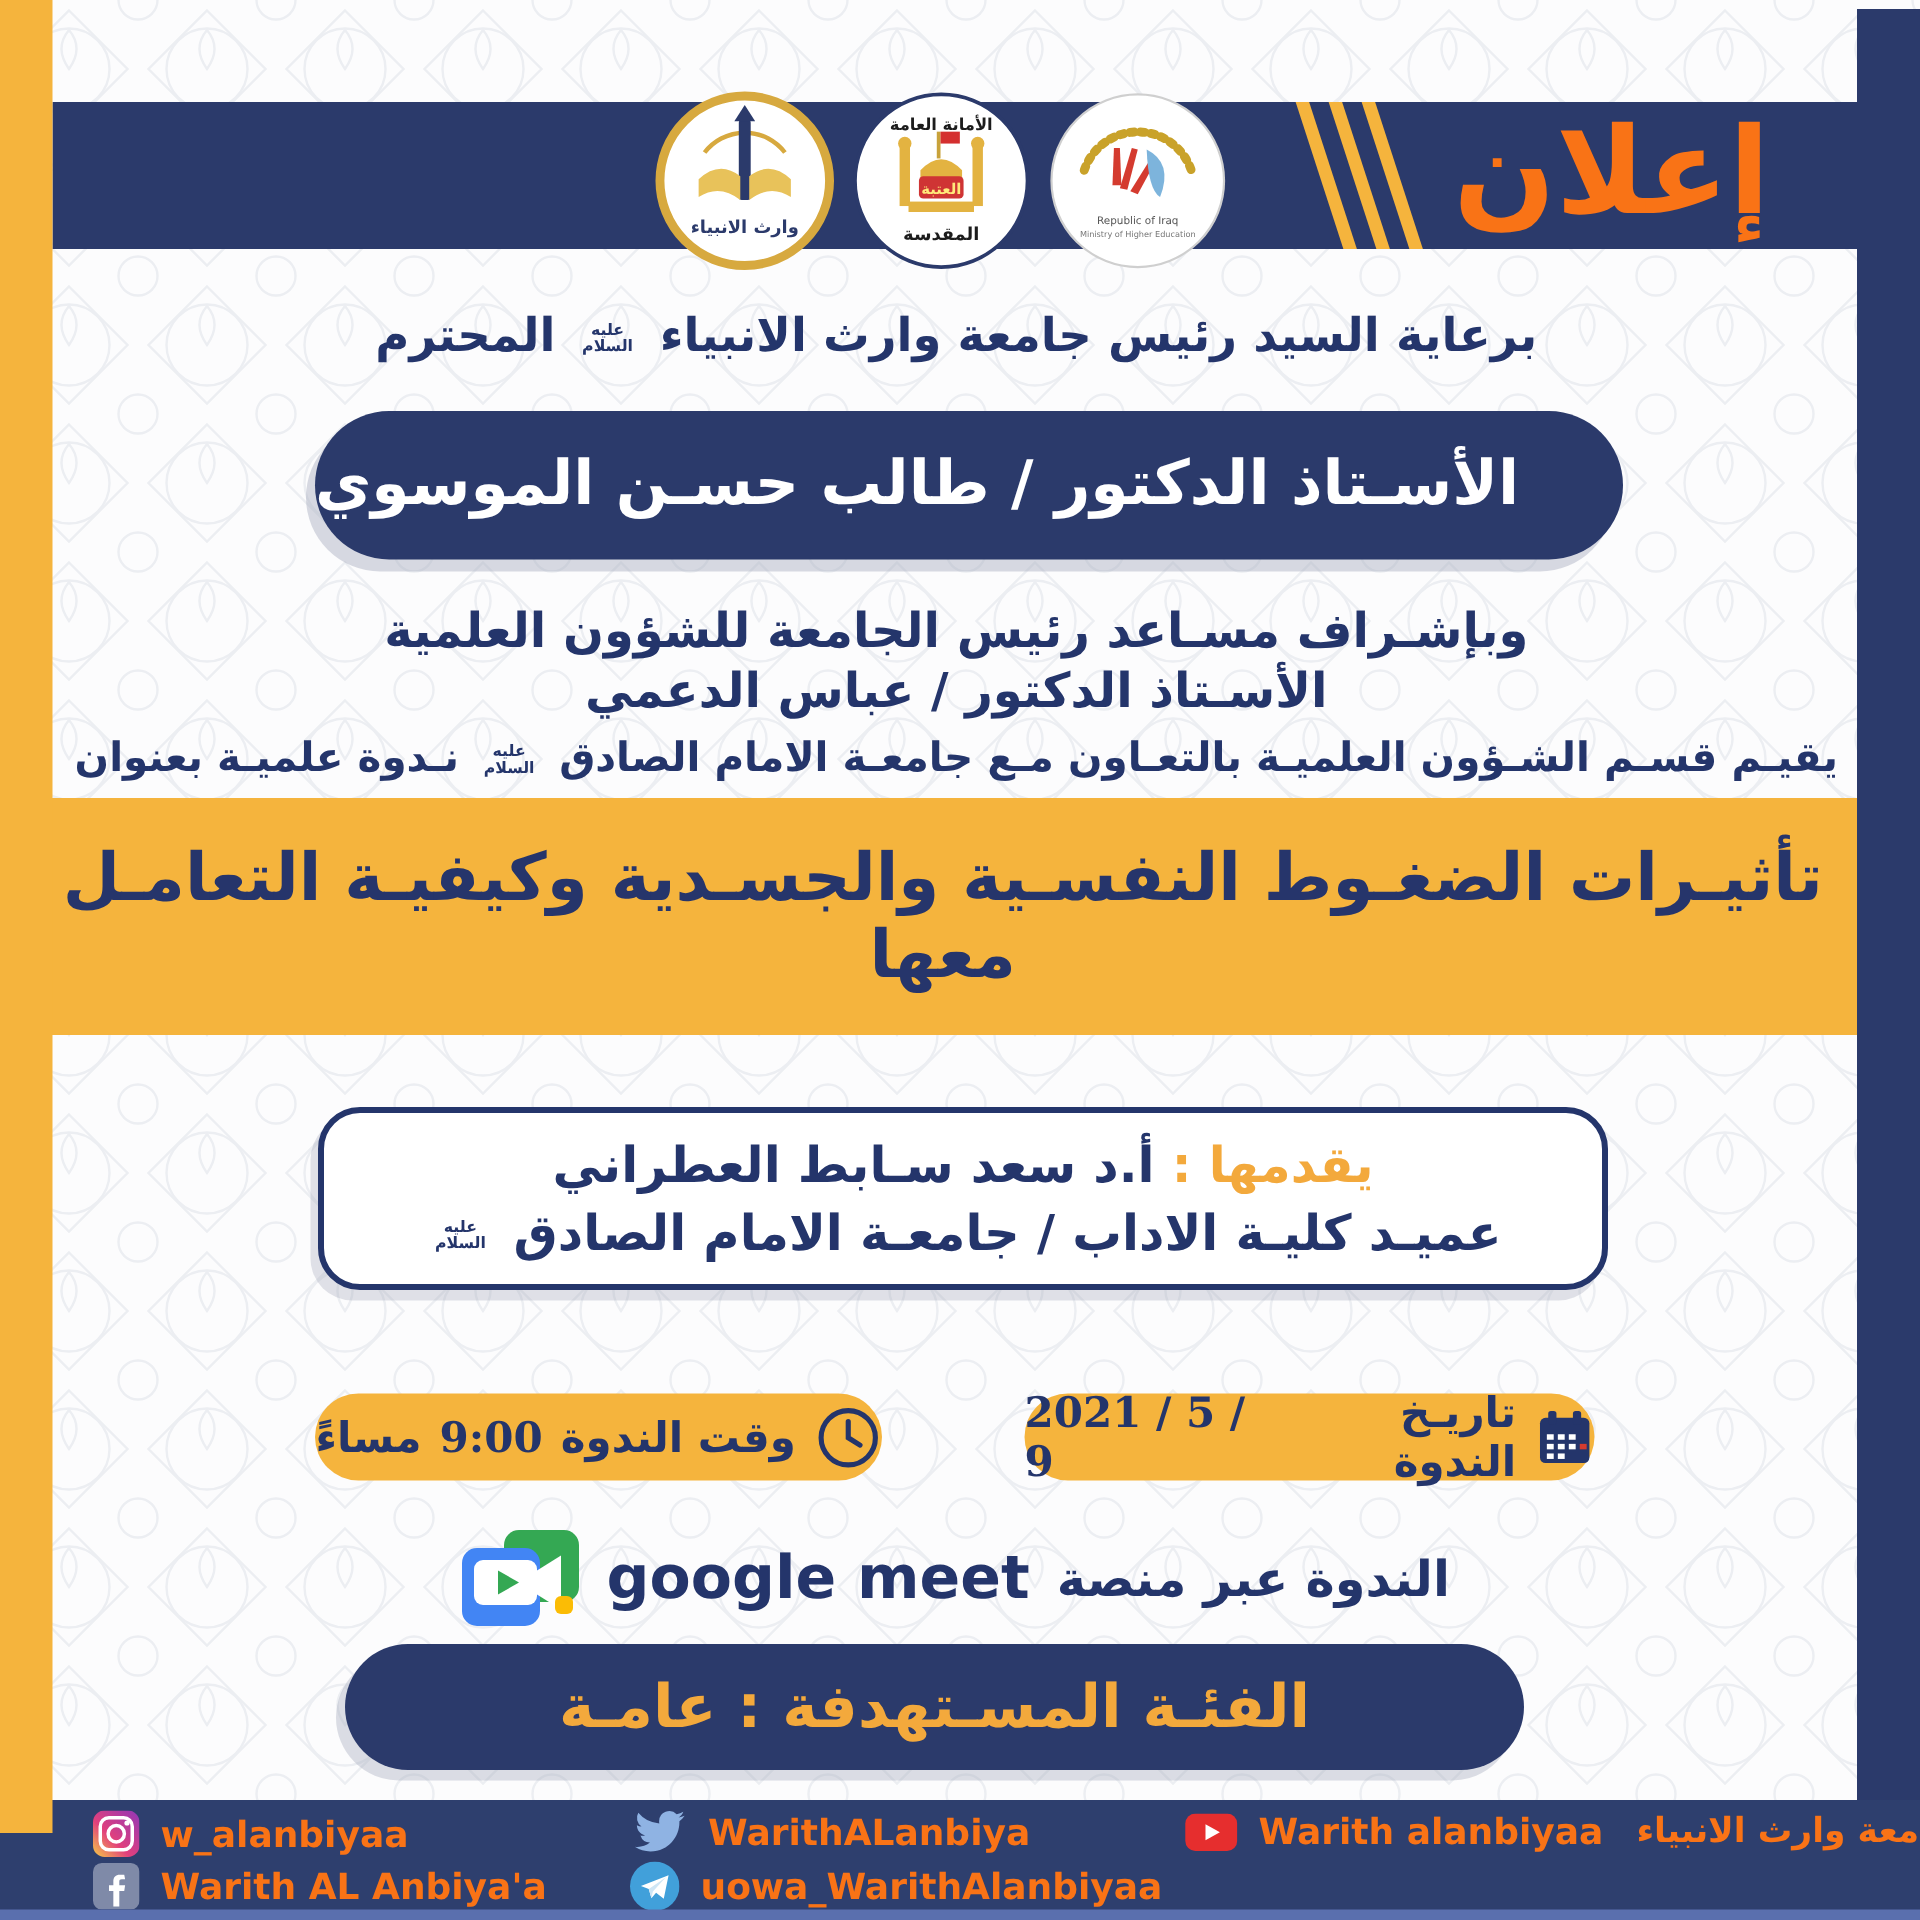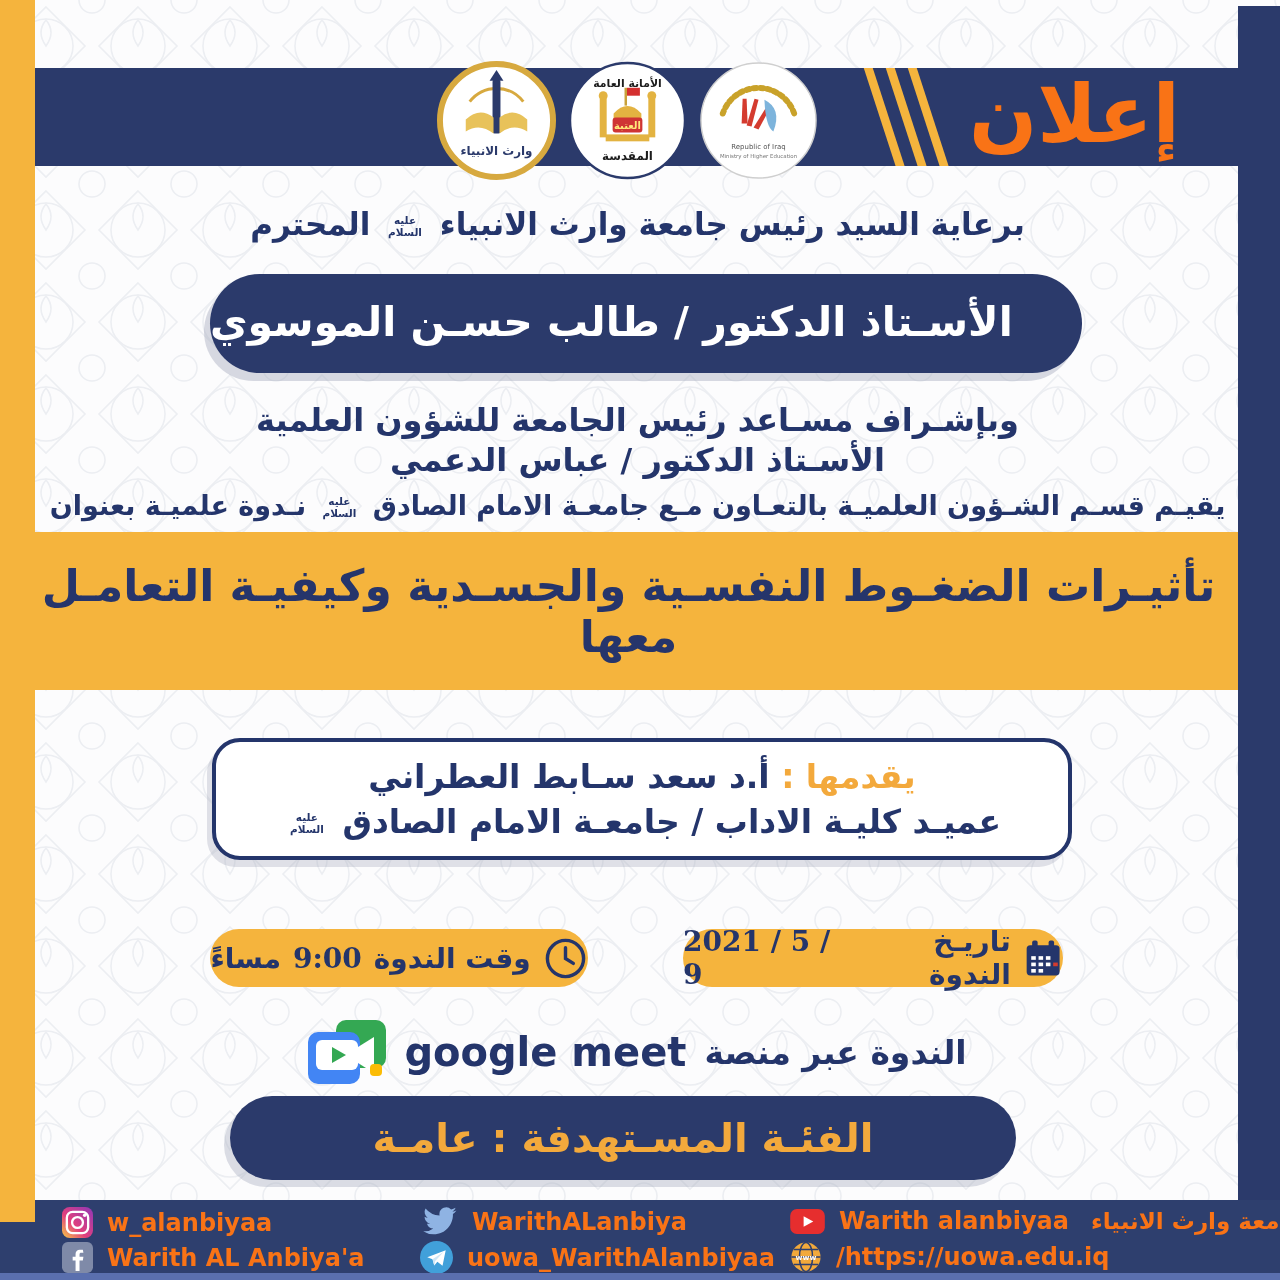--- a/index.html
+++ b/index.html
@@ -262,26 +262,17 @@
 
     <div class="f-item" style="left:790px;top:7px;">
       <svg width="35" height="25" viewBox="0 0 36 26">
         <rect width="36" height="26" rx="7" fill="#e62e2e"></rect>
         <path d="M14 7.5 l10 5.5 -10 5.5 z" fill="#fff"></path>
       </svg>
       <span>Warith alanbiyaa</span>
       <span class="f-arabic">جامعة وارث الانبياء</span>
     </div>
 
-    <div class="f-item" style="left:790px;top:41px;">
-      <svg width="32" height="32" viewBox="0 0 34 34">
-        <circle cx="17" cy="17" r="15.5" fill="#f2a93b"></circle>
-        <ellipse cx="17" cy="17" rx="7" ry="15.5" fill="none" stroke="#2e3f6e" stroke-width="1.6"></ellipse>
-        <path d="M1.5 17 h31 M4 9 h26 M4 25 h26" stroke="#2e3f6e" stroke-width="1.6" fill="none"></path>
-        <text x="17" y="20.5" font-size="8" font-weight="bold" fill="#ffffff" text-anchor="middle">www</text>
-      </svg>
-      <span>/https://uowa.edu.iq</span>
-    </div>
 
     <div class="footer-strip"></div>
   </div>
 
 </div>
 
 </body></html>

